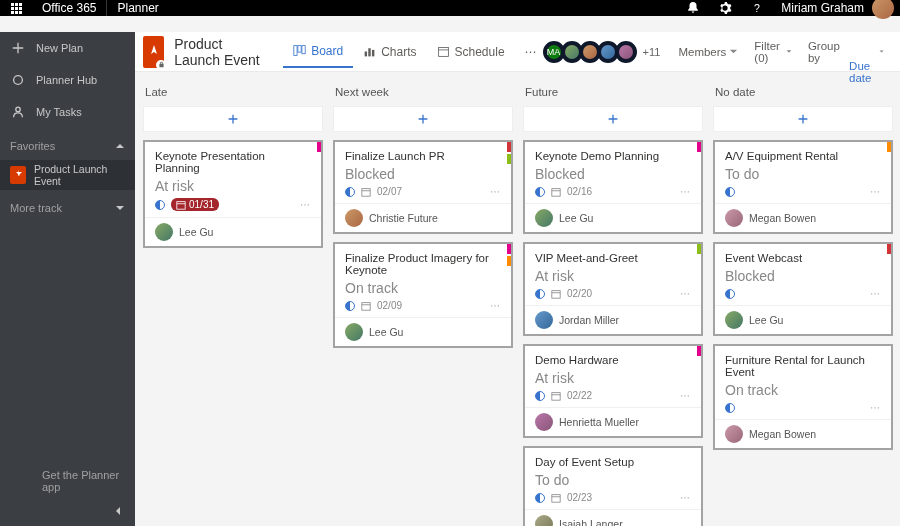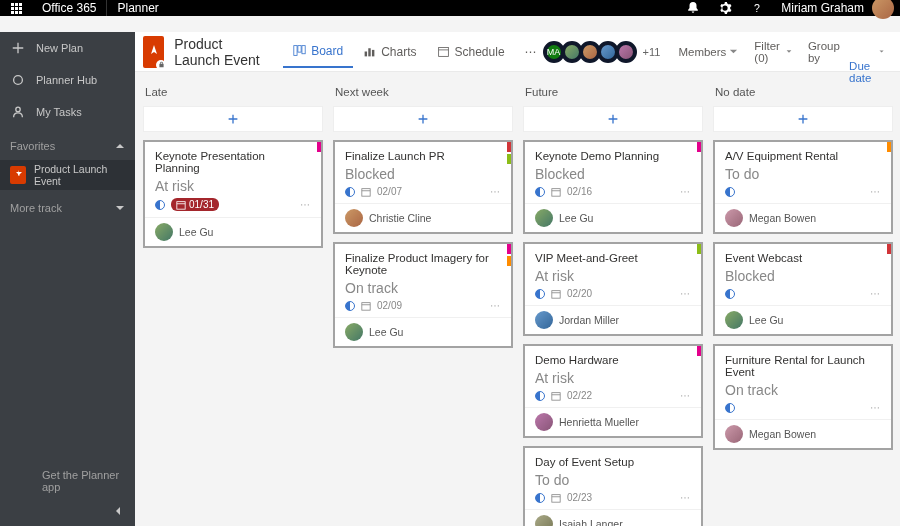--- a/index.html
+++ b/index.html
@@ -295,21 +295,21 @@
               <span class="cal"><svg viewBox="0 0 12 12">
                   <rect x="1" y="2" width="10" height="9" fill="none" stroke="currentColor"></rect>
                   <path d="M1 4.5h10" stroke="currentColor"></path>
                 </svg></span>
               <span>02/07</span>
               <span class="card-dots">⋯</span>
             </div>
           </div>
           <div class="card-foot">
             <span class="av c2"></span>
-            <span>Christie Cline</span>
+            <span>Christie Future</span>
           </div>
         </div>
         <div class="card">
           <div class="tags">
             <div class="tag pink"></div>
             <div class="tag orange"></div>
           </div>
           <div class="card-body">
             <div class="card-title">Finalize Product Imagery for Keynote</div>
             <div class="card-status">On track</div>

